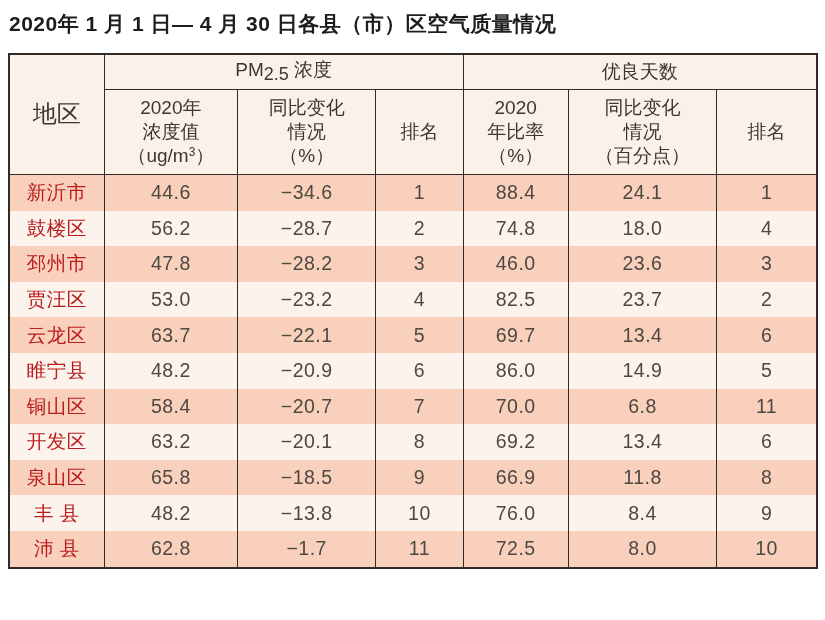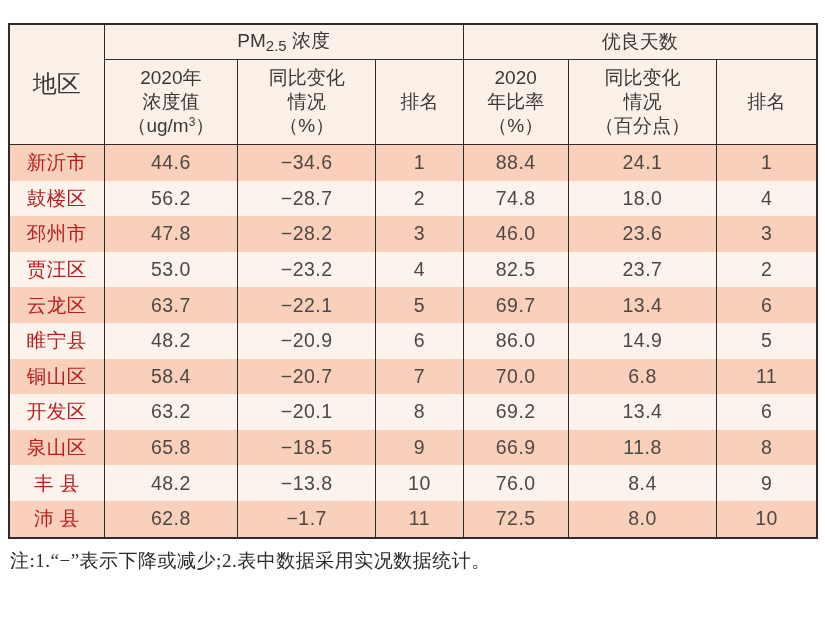--- a/index.html
+++ b/index.html
@@ -41,21 +41,21 @@
   thead th{
     background:var(--header-bg);
     border-bottom:1.5px solid var(--border);
     color:#3b3733;
     font-size:19px;
     line-height:1.28;
   }
   thead tr.group-row th{height:34px;}
   thead tr.sub-row th{height:84px;}
   th.region-h{font-size:24px;}
-  sub{font-size:15px;vertical-align:-4px;}
+  sub{font-size:18px;vertical-align:-4px;}
   sup{font-size:12px;vertical-align:6px;}
   tbody td{
     height:35.6px;
     font-size:19.5px;
     color:var(--text);
     letter-spacing:0.5px;
   }
   tbody tr:nth-child(odd) td{background:var(--row-salmon);}
   tbody tr:nth-child(even) td{background:var(--row-light);}
   tbody td.region{color:#b91c1c;}
@@ -64,20 +64,21 @@
     font-family:"Liberation Serif","DejaVu Serif",serif;
     font-size:19px;
     color:#2c2a28;
     letter-spacing:0.5px;
   }
 </style>
 </head>
 <body>
 
 <div class="page">
+  <h1 class="title">2020年 1 月 1 日— 4 月 30 日各县（市）区空气质量情况</h1>
 
   <table class="aq">
     <colgroup>
       <col style="width:95px">
       <col style="width:133px">
       <col style="width:138px">
       <col style="width:87px">
       <col style="width:105px">
       <col style="width:148px">
       <col style="width:100px">
@@ -219,14 +220,13 @@
     <td>62.8</td>
     <td>−1.7</td>
     <td>11</td>
     <td>72.5</td>
     <td>8.0</td>
     <td>10</td>
   </tr>
 </tbody>
   </table>
 
-  <p class="note">注:1.“−”表示下降或减少;2.表中数据采用实况数据统计。</p>
 </div>
 
 </body></html>

